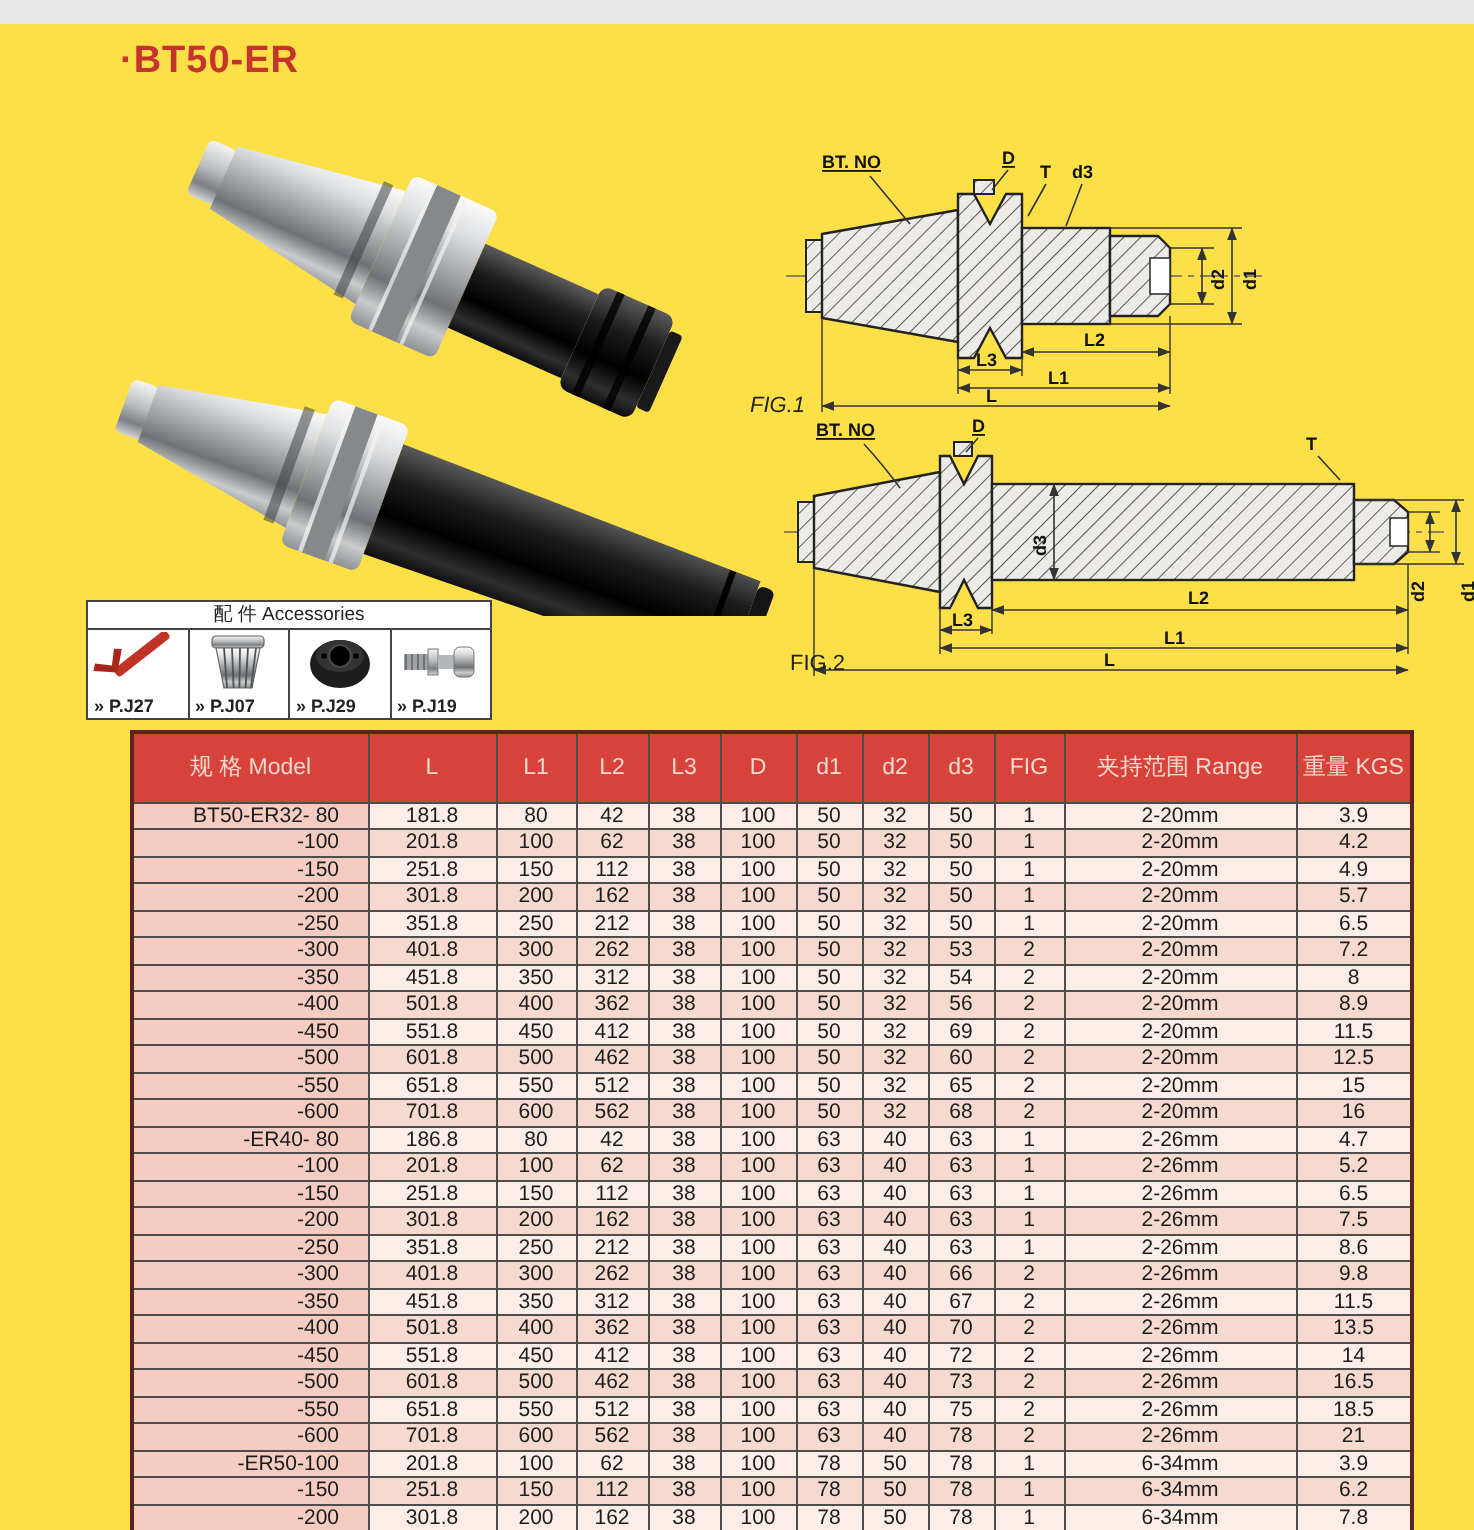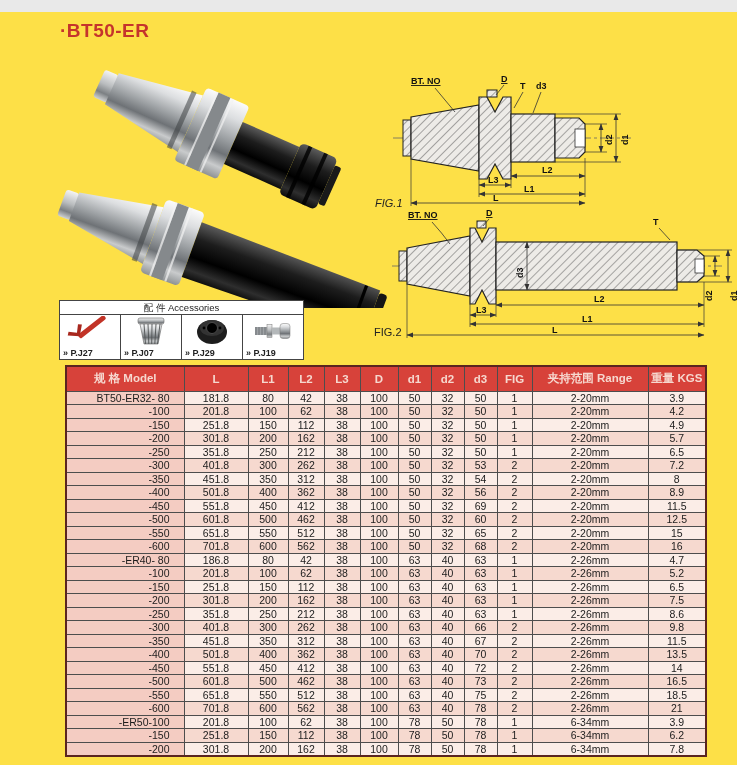--- a/index.html
+++ b/index.html
@@ -9,30 +9,30 @@
   }
   *{margin:0;padding:0;box-sizing:border-box;}
   body{background:#e9e9e9;font-family:"Liberation Sans",sans-serif;}
   .page{position:relative;width:737px;height:765px;background:#fde047;overflow:hidden;margin:12px auto;}
   .title{position:absolute;left:60px;top:8px;font-size:19px;font-weight:bold;color:var(--accent);letter-spacing:.5px;}
   .photos{position:absolute;left:50px;top:36px;}
   .fig1{position:absolute;left:383px;top:56px;}
   .fig2{position:absolute;left:382px;top:194px;}
   .figcap{position:absolute;font-size:11px;color:#222;font-weight:normal;}
   .figcap1{left:375px;top:185px;font-style:italic;}
-  .figcap2{left:374px;top:314px;}
-  .acc{position:absolute;left:59px;top:288px;width:245px;border:1px solid #444;background:#fff;}
+  .figcap2{left:395px;top:314px;}
+  .acc{position:absolute;left:43px;top:288px;width:203px;border:1px solid #444;background:#fff;}
   .acc-title{height:14px;border-bottom:1px solid #444;font-size:9.5px;color:#222;text-align:center;line-height:14px;}
   .acc-cells{display:flex;height:44px;}
   .acc-cell{flex:1;border-right:1px solid #444;position:relative;overflow:hidden;}
   .acc-cell:last-child{border-right:none;}
   .acc-img{position:absolute;left:0;top:1px;width:100%;height:30px;display:flex;align-items:center;justify-content:center;}
   .acc-label{position:absolute;left:3px;bottom:1px;font-size:9px;font-weight:bold;color:#222;}
   table.spec{position:absolute;left:65px;top:353px;width:640px;border-collapse:collapse;border:2px solid var(--outer);table-layout:fixed;}
-  table.spec th{background:var(--header-bg);color:var(--header-text);font-size:11.5px;font-weight:bold;height:25px;border:1px solid var(--grid);padding:0;white-space:nowrap;overflow:hidden;}
+  table.spec th{background:var(--header-bg);color:var(--header-text);font-size:11.5px;font-weight:normal;height:35px;border:1px solid var(--grid);padding:0;white-space:nowrap;overflow:hidden;}
   table.spec td{font-size:10.5px;color:#1c1c1c;text-align:center;height:13px;border:1px solid var(--grid);padding:1px 0;line-height:1;white-space:nowrap;overflow:hidden;}
   table.spec tbody tr:nth-child(odd){background:var(--row-light);}
   table.spec tbody tr:nth-child(even){background:var(--row-dark);}
   table.spec td.model{background:var(--model-col);font-weight:normal;text-align:right;padding-right:14px;}
   svg text{font-family:"Liberation Sans",sans-serif;}
   .dimtxt{font-size:9px;font-weight:bold;fill:#111;}
   .dimtxt-u{text-decoration:underline;}
 </style>
 </head>
 <body>

